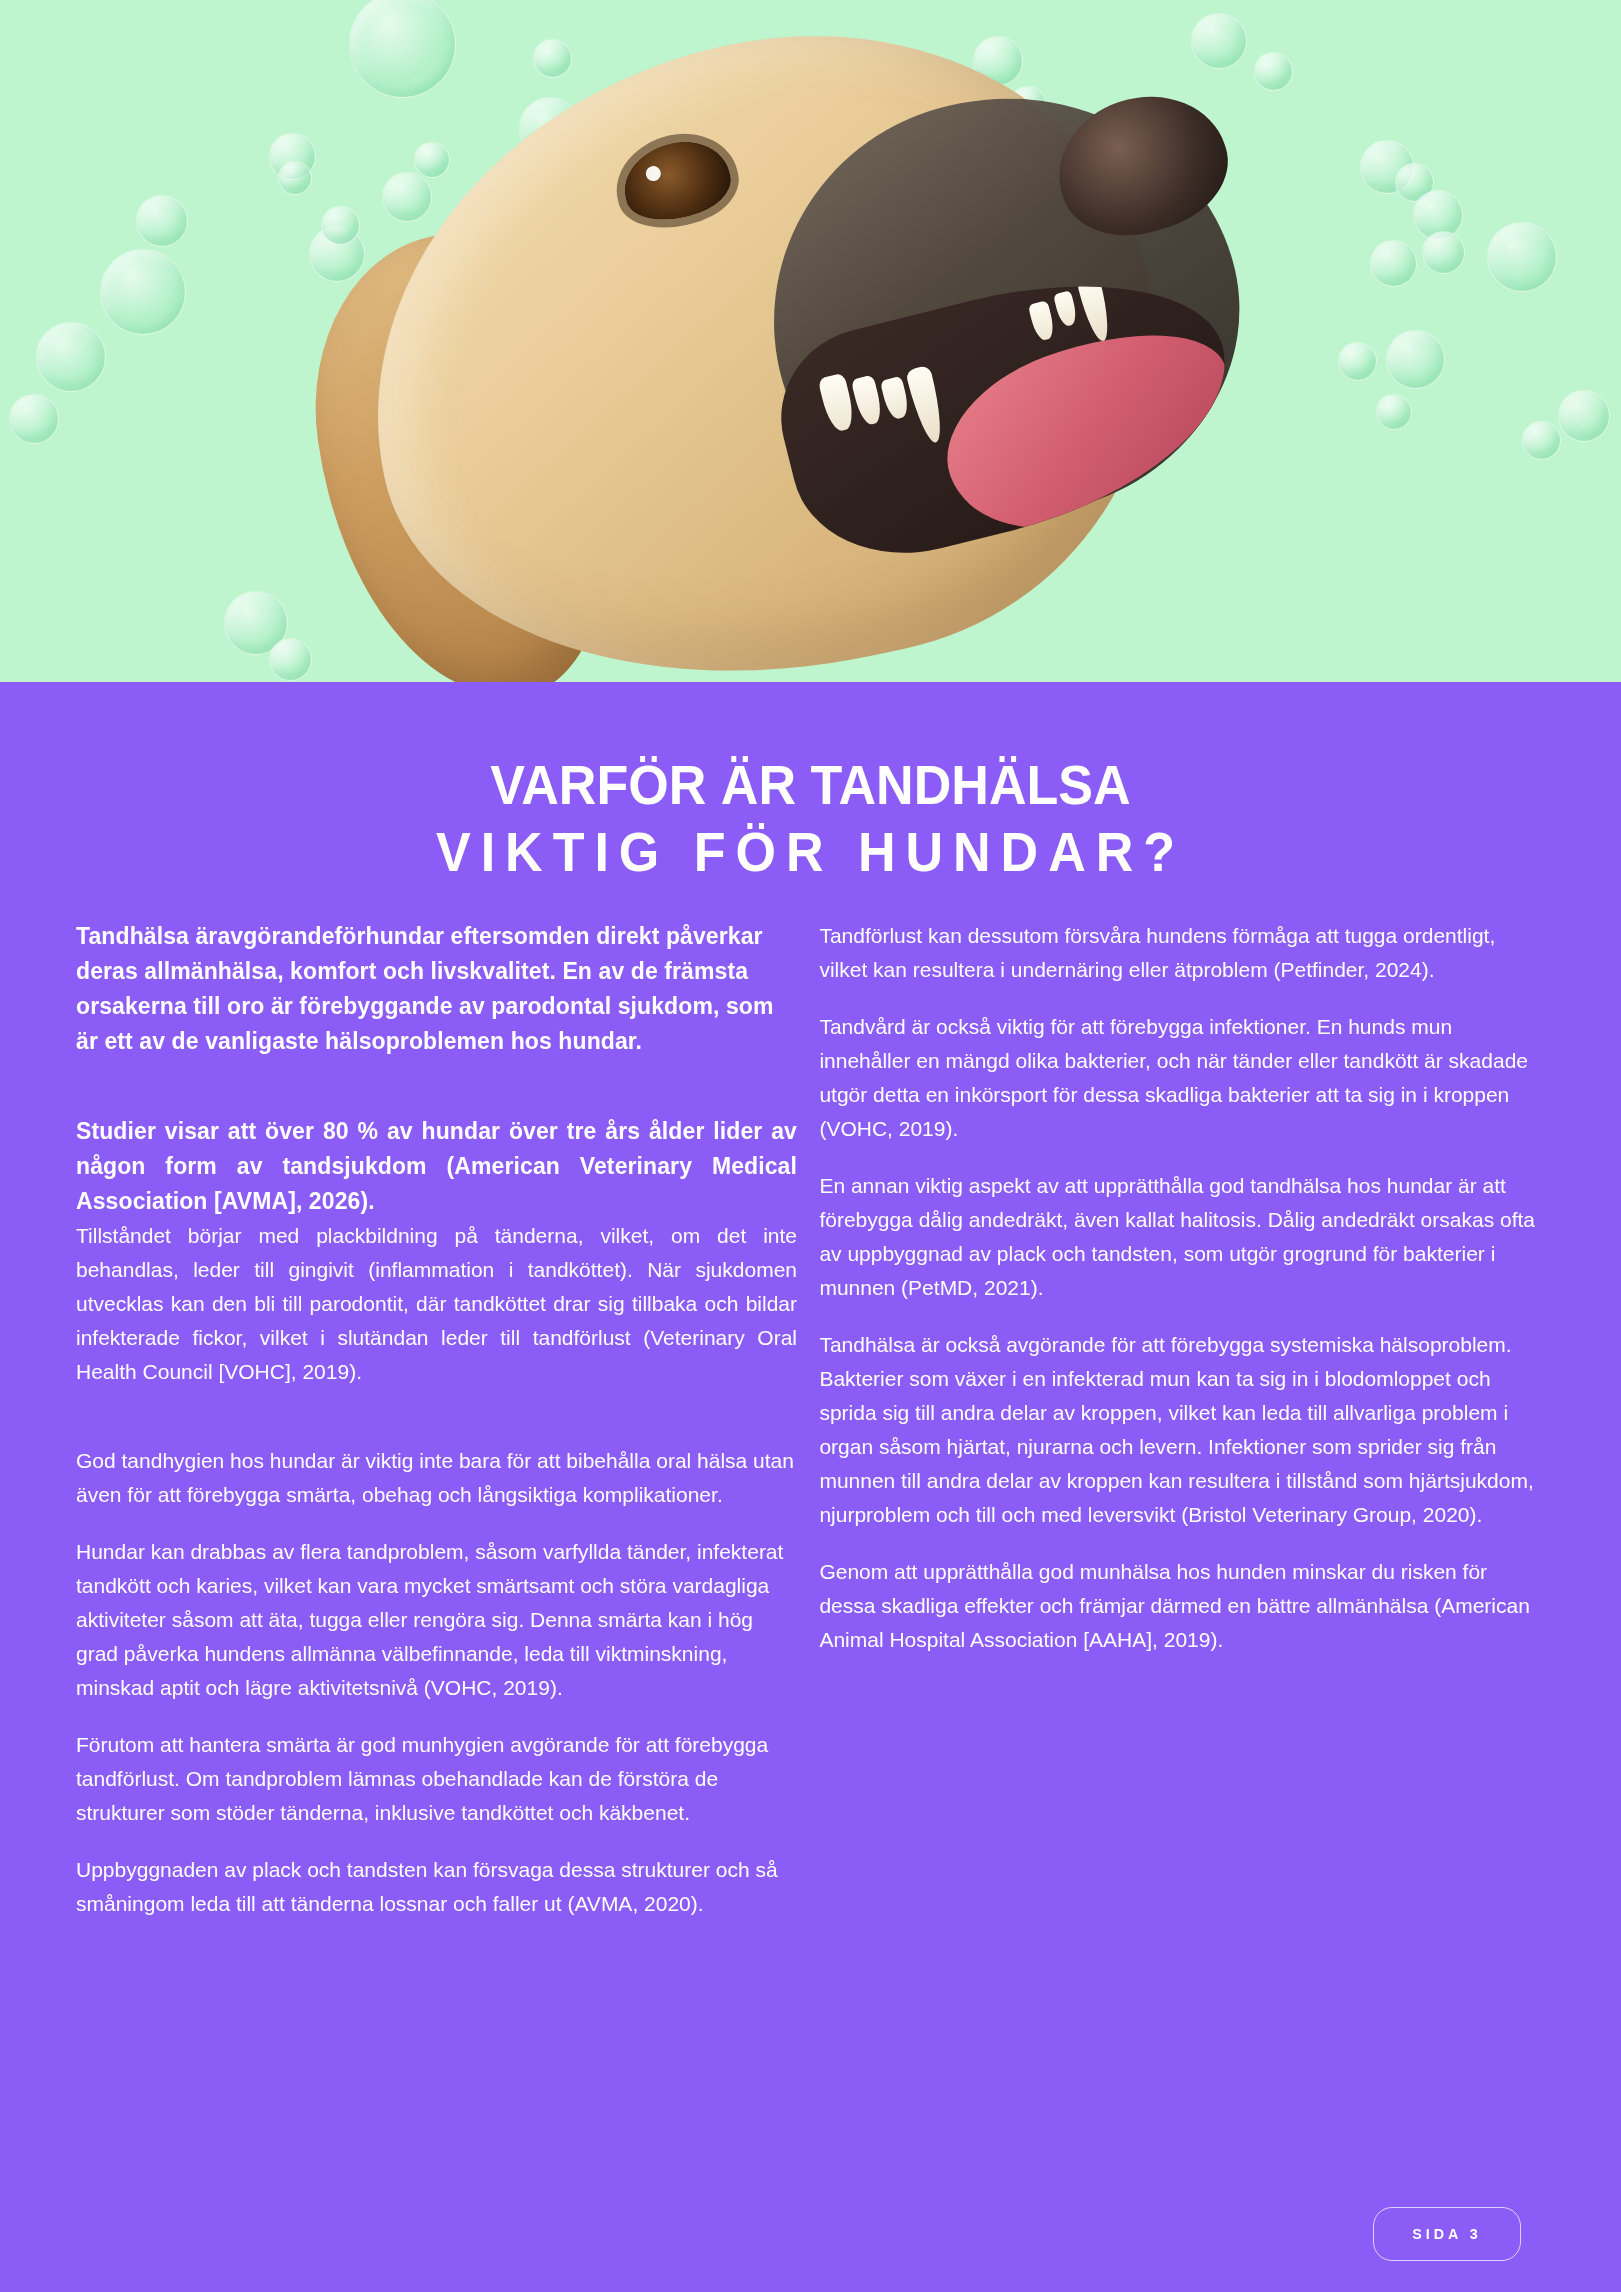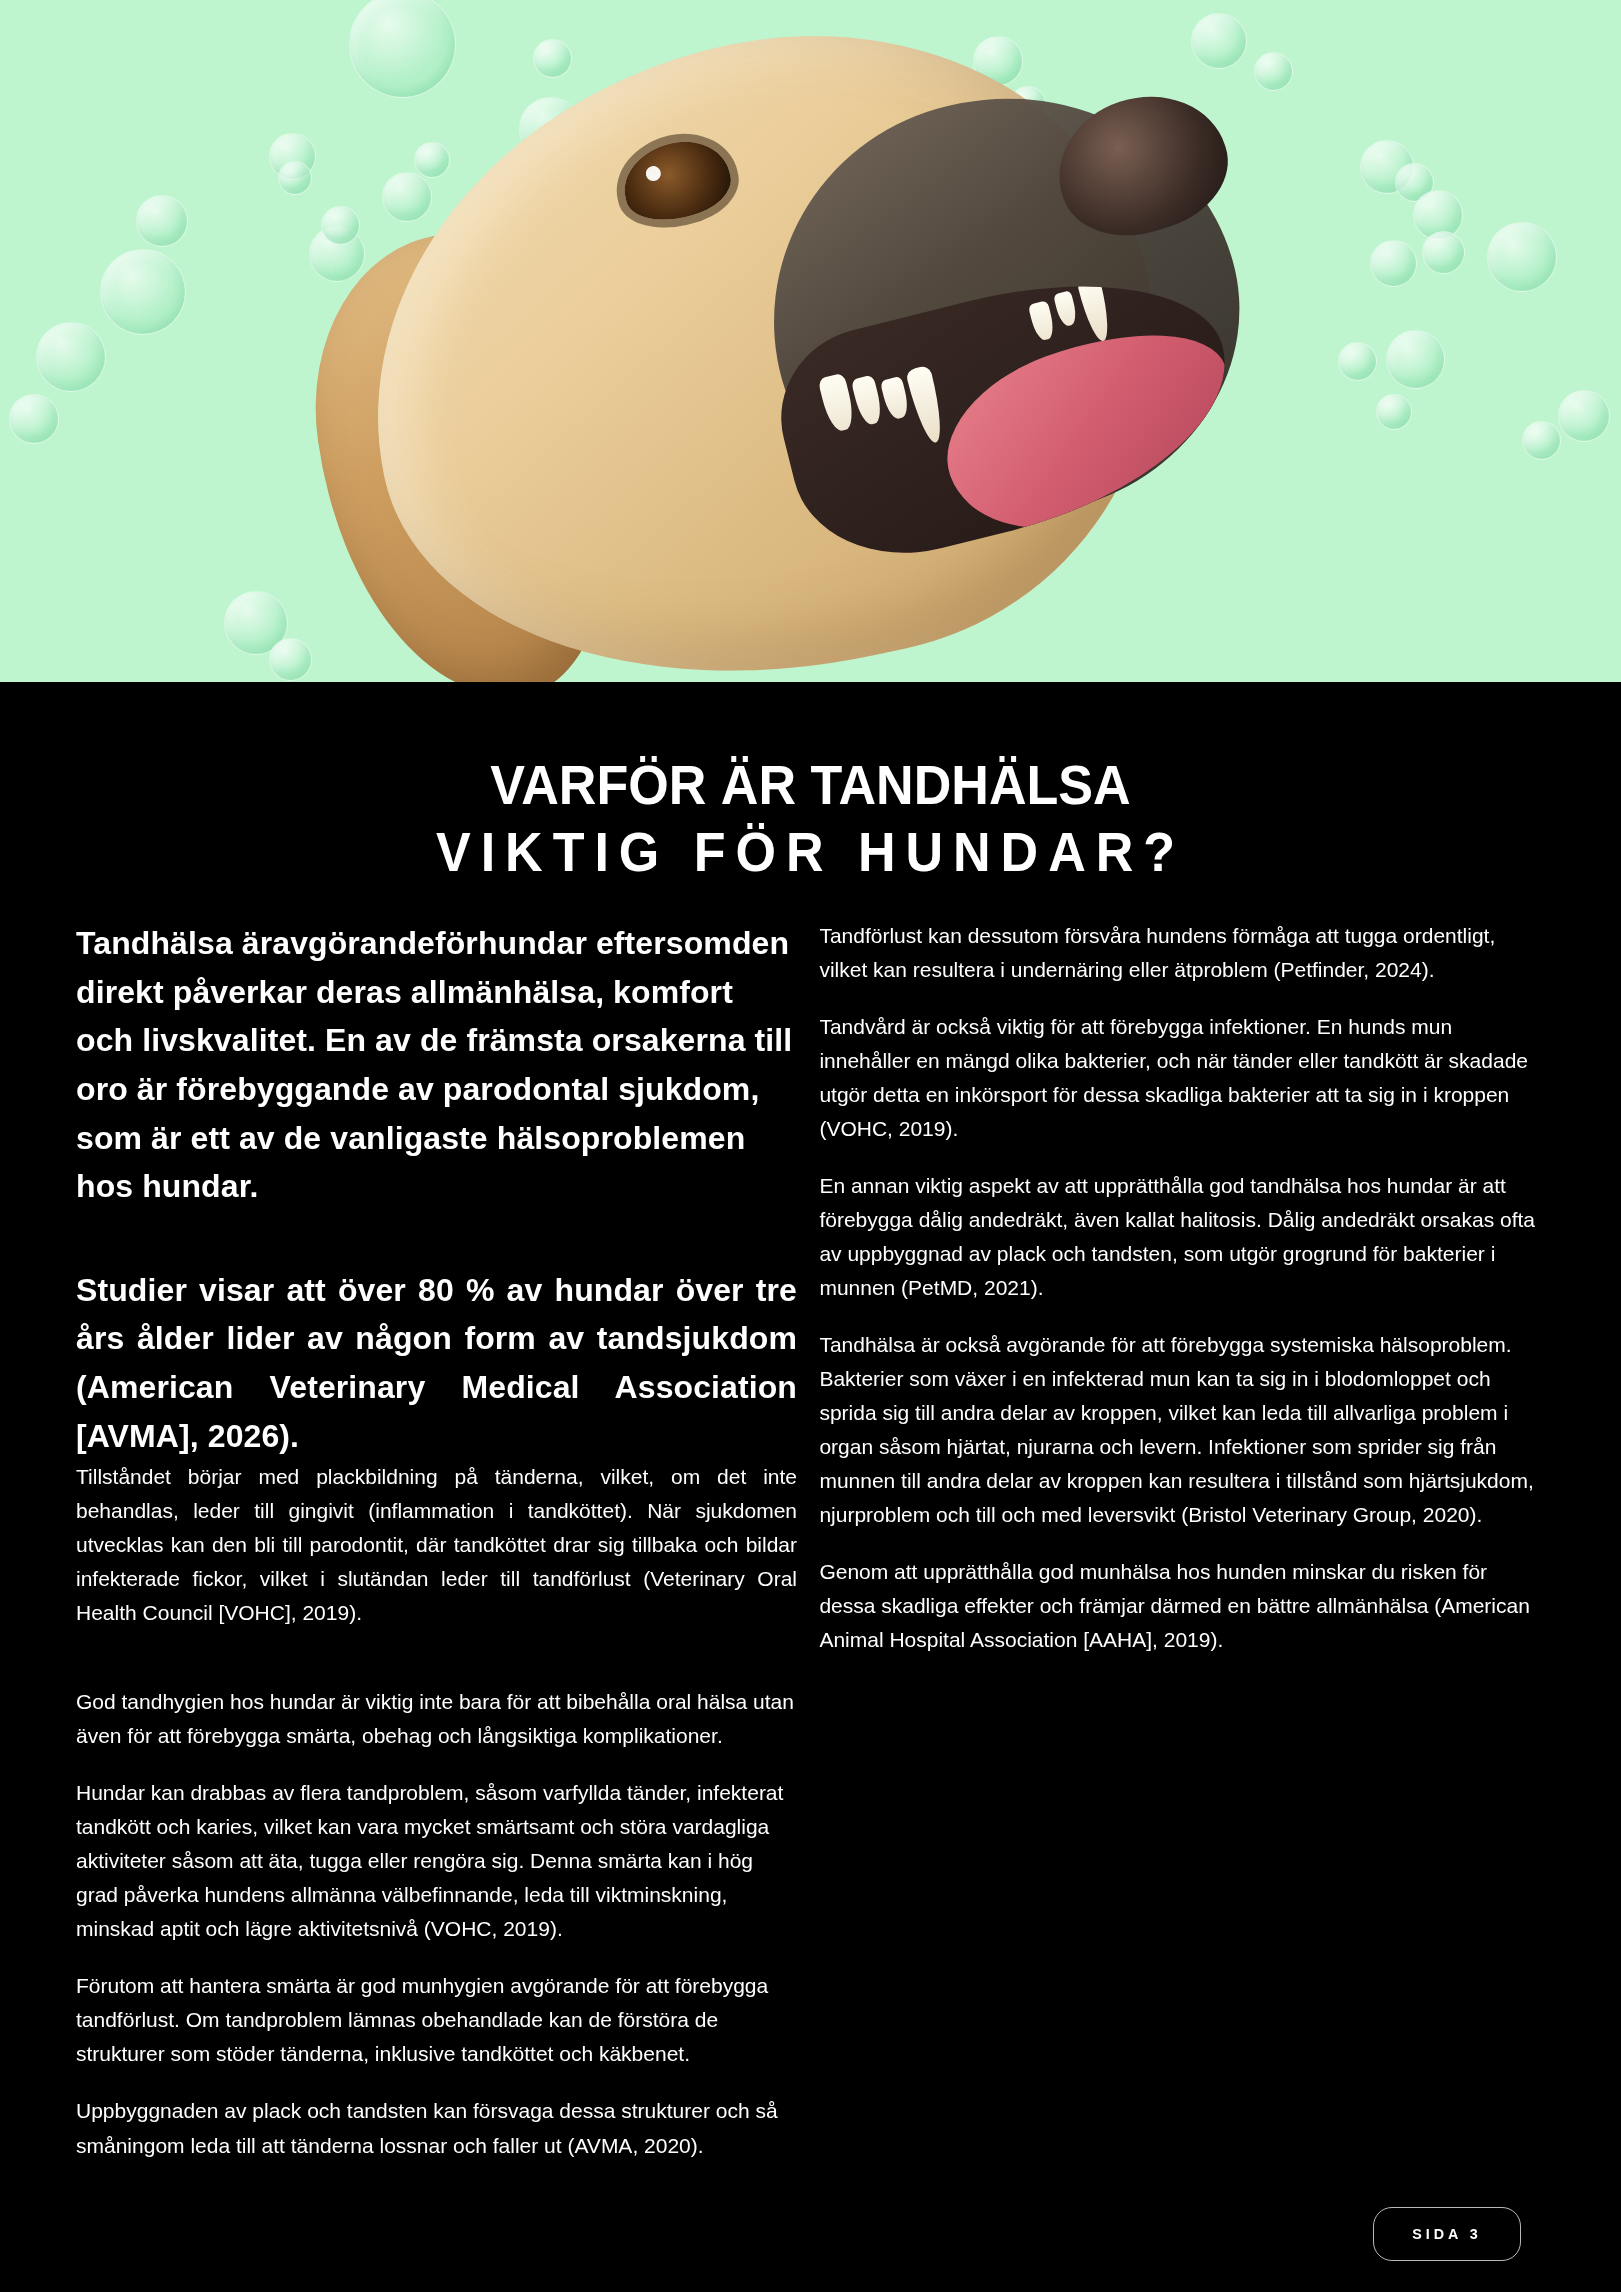--- a/index.html
+++ b/index.html
@@ -80,21 +80,21 @@
   .tooth {
     position:absolute; background:linear-gradient(180deg,#FFFDF4 0%,#EEE6D2 100%);
     border-radius:28% 28% 44% 44% / 18% 18% 62% 62%;
   }
   .fang {
     position:absolute; background:linear-gradient(180deg,#FFFDF4,#E9DFC8);
     border-radius:42% 42% 50% 50% / 12% 12% 88% 88%;
   }
 
   
-  .panel { position:absolute; left:0; top:682px; width:1621px; height:1610px; background:#000000; }
+  .panel { position:absolute; left:0; top:682px; width:1621px; height:1610px; background:#8b5cf6; }
 
   .title-wrap { position:absolute; left:0; top:73px; width:1621px; text-align:center; }
   .title-line {
     color:#FFFFFF; font-weight:700;
     font-family:"Liberation Sans Narrow","Liberation Sans", sans-serif;
     font-size:56px; line-height:1.07;
     transform:scaleX(.93); transform-origin:center;
     white-space:nowrap;
   }
   .title-line-2 { letter-spacing:10.7px; margin-top:7.2px; }
@@ -111,21 +111,21 @@
   p.body {
     color:#FFFFFF;
     font-size:21px;
     line-height:1.62;
     margin-bottom:23px;
     font-family:"Liberation Sans Narrow","Liberation Sans", sans-serif;
   }
   p.body.tight { margin-bottom:0; }
   p.lead {
     font-weight:700;
-    font-size:32px;
+    font-size:23px;
     line-height:1.52;
     letter-spacing:0.1px;
   }
   p.justified { text-align:justify; }
   .gap-md  { height:32px; }
 
   
   .page-badge {
     position:absolute; left:1373px; top:2207px;
     width:148px; height:54px;

